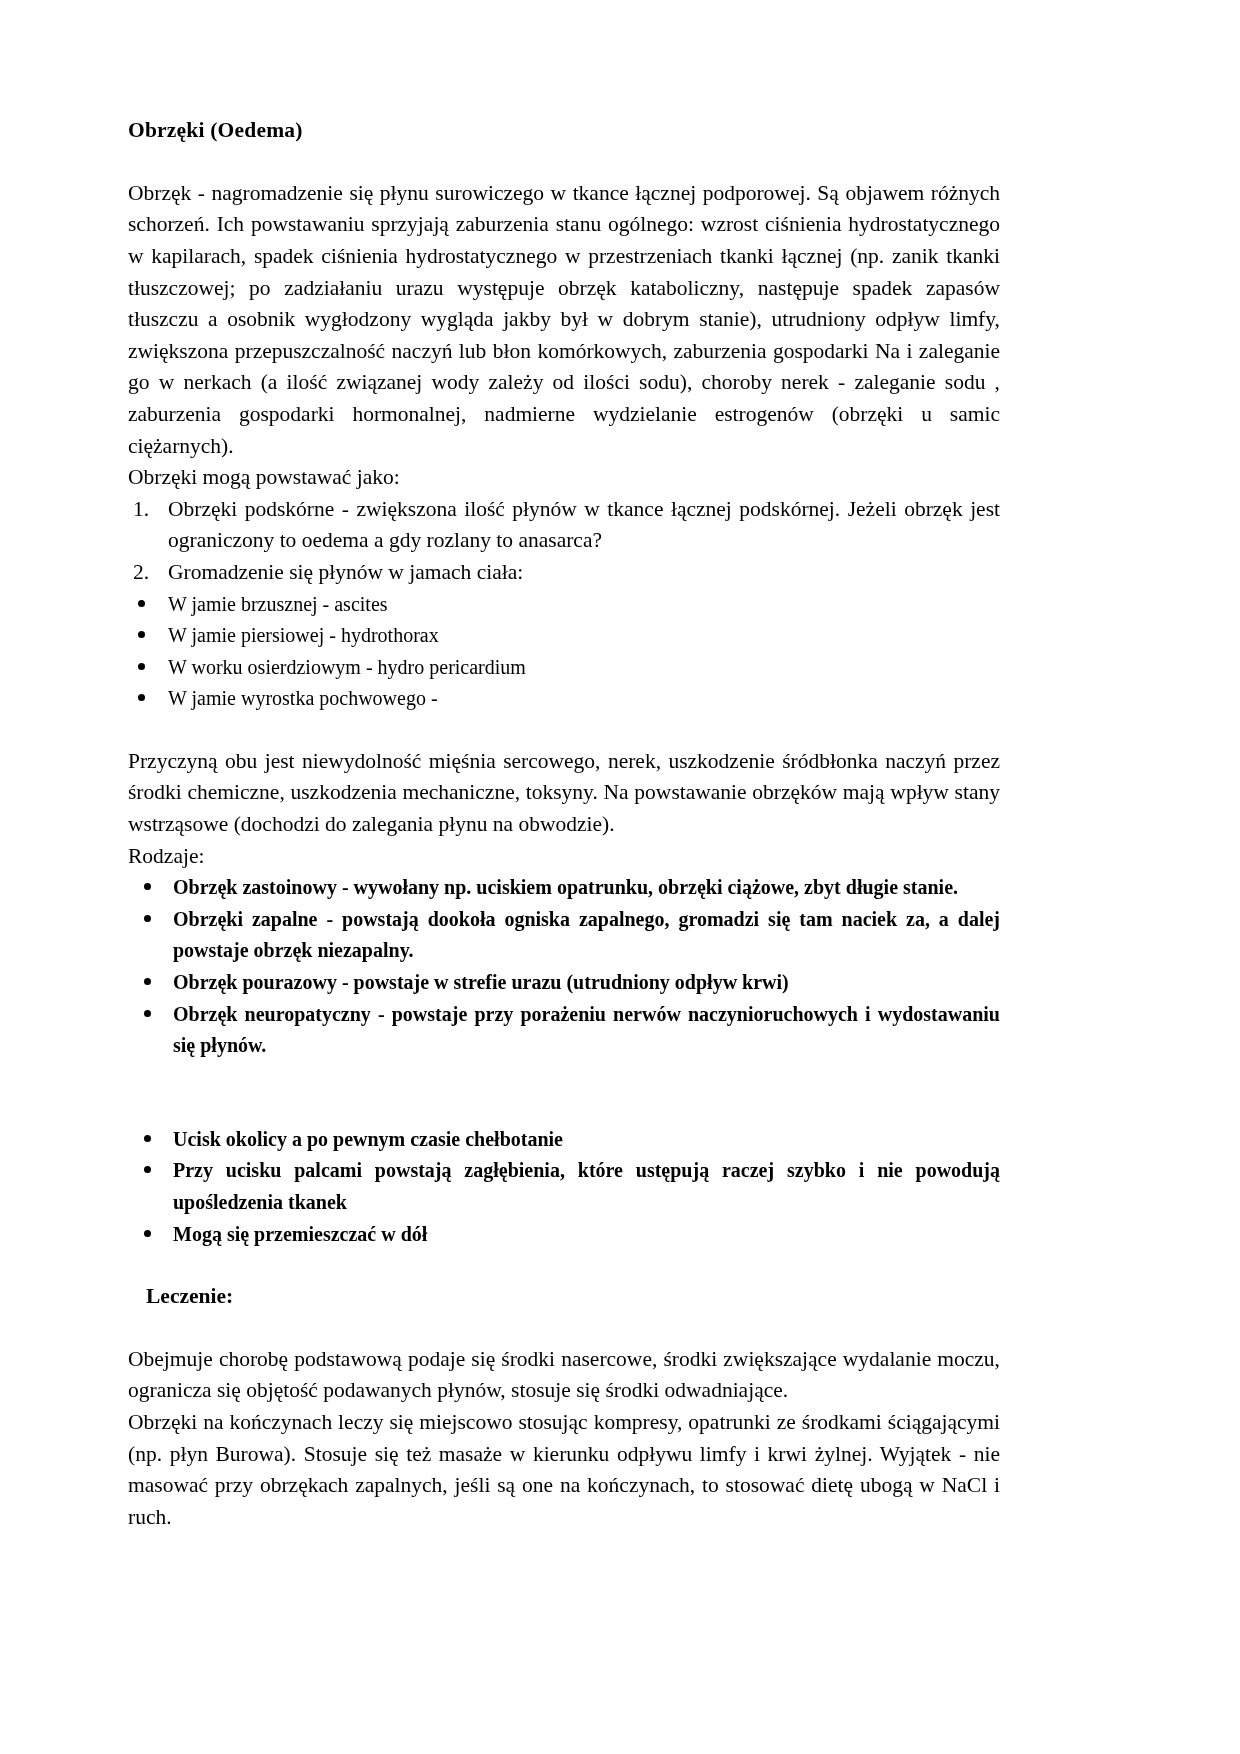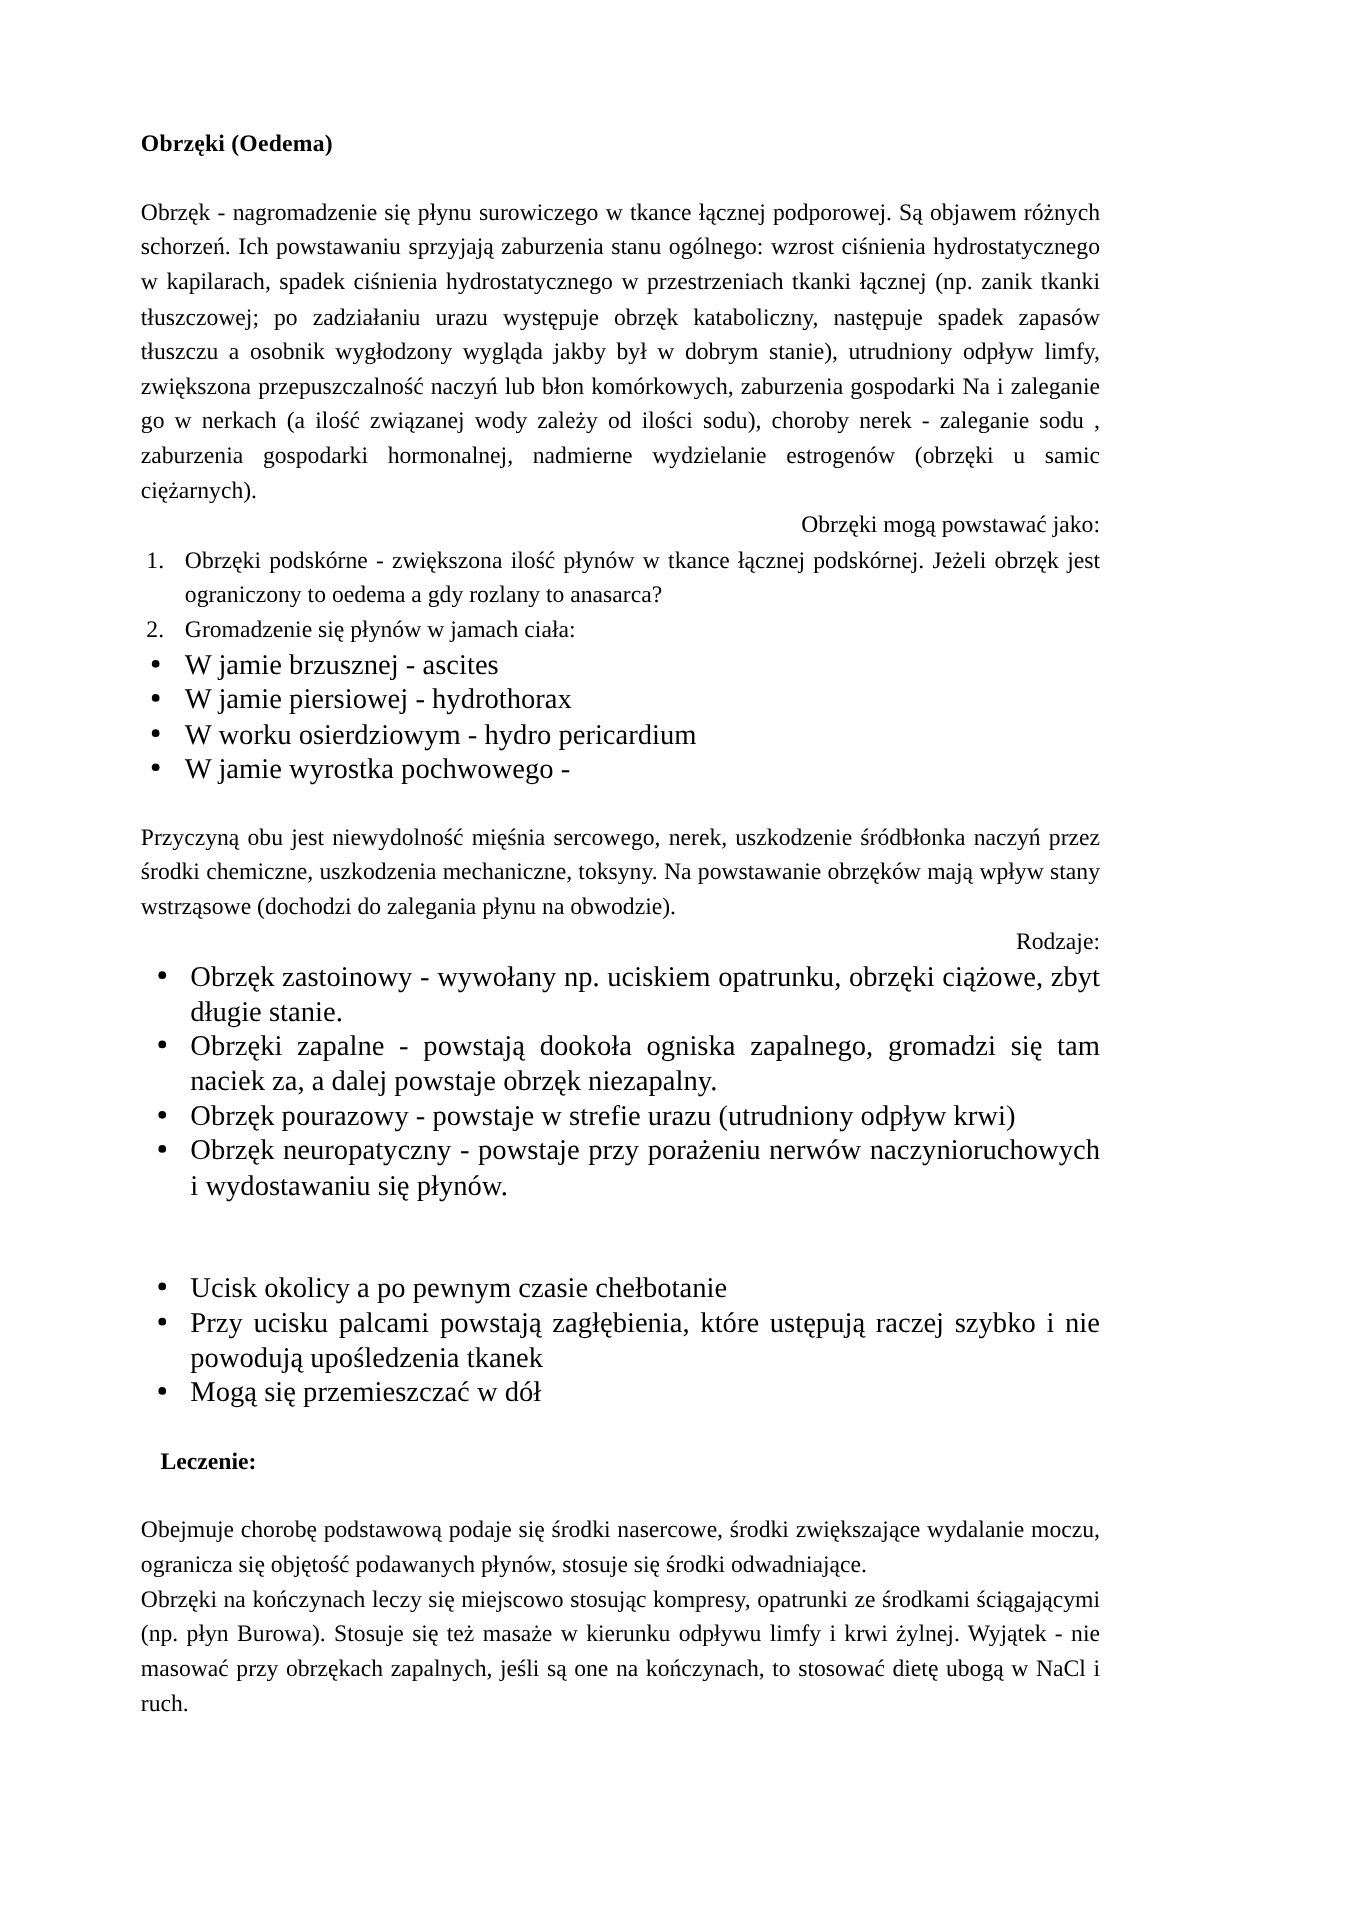--- a/index.html
+++ b/index.html
@@ -36,21 +36,21 @@
   }
   p.para {
     margin: 0;
     font-size: 21.5px;
     line-height: 31.6px;
     text-align: justify;
     text-justify: inter-word;
     hyphens: none;
   }
   p.para.noj {
-    text-align: right;
+    text-align: left;
   }
   .ital {
   }
   .bold-head {
     font-size: 21.5px;
     font-weight: bold;
     margin: 0;
     line-height: 31.6px;
   }
   .spacer-lg { height: 31px; }
@@ -75,26 +75,27 @@
     font-size: 21.5px;
   }
   ul.bul-list {
     margin: 0;
     padding: 0;
     list-style: none;
   }
   ul.bul-list > li {
     position: relative;
     padding-left: 40px;
-    font-size: 26px;
+    font-size: 20px;
     line-height: 31.6px;
     text-align: left;
   }
   ul.bul-list.justify > li {
     text-align: justify;
+    font-weight: bold;
   }
   ul.bul-list > li .bullet {
     position: absolute;
     left: 10px;
     top: 11px;
     width: 7px;
     height: 7px;
     background: #000;
     border-radius: 50%;
   }

